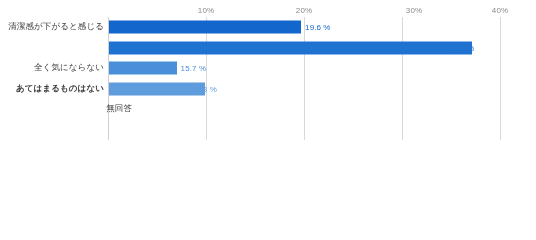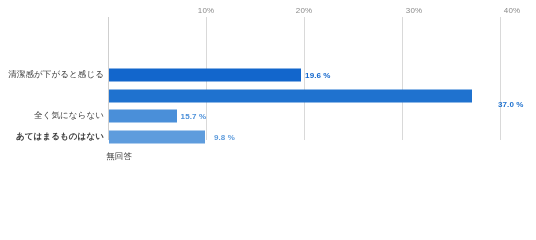--- a/index.html
+++ b/index.html
@@ -80,64 +80,64 @@
     top: 50%;
     transform: translateY(-50%);
     height: 13px;
   }
 
   .val-label {
     position: absolute;
     top: 50%;
     transform: translateY(-50%);
     font-size: 8px;
-    font-weight: bold;
+    font-weight: normal;
     white-space: nowrap;
     letter-spacing: 0.1px;
   }
 </style>
 </head>
 <body>
 
 <div id="chart-root">
 
   <div id="ticks">
       <div class="tick-label" style="left: 206px; color: rgb(138, 138, 138);">10%</div>
       <div class="tick-label" style="left: 304px; color: rgb(138, 138, 138);">20%</div>
       <div class="tick-label" style="left: 414px; color: rgb(138, 138, 138);">30%</div>
-      <div class="tick-label" style="left: 512px; color: rgb(138, 138, 138);">40%</div>
+      <div class="tick-label" style="left: 500px; color: rgb(138, 138, 138);">40%</div>
     </div>
 
   <div id="grid">
       <div class="gridline" style="left: 206px; height: 123px; background: rgb(217, 217, 217);"></div>
       <div class="gridline" style="left: 304px; height: 123px; background: rgb(217, 217, 217);"></div>
       <div class="gridline" style="left: 402px; height: 123px; background: rgb(217, 217, 217);"></div>
       <div class="gridline" style="left: 500px; height: 123px; background: rgb(217, 217, 217);"></div>
     </div>
 
   <div class="category-axis" style="height: 123px;"></div>
 
   <div class="rows" id="rows">
-      <div class="row" style="height: 20.5px; margin-top: 48px;">
+      <div class="row" style="height: 20.5px;">
         <div class="cat-label" style="color: rgb(60, 60, 60);">清潔感が下がると感じる</div>
         <div class="bar" title="清潔感が下がると感じる 19.6 %" style="width: 192.08px; background: rgb(18, 102, 204);"></div>
         <div class="val-label" style="left: 305.08px; color: rgb(18, 102, 204);">19.6 %</div>
       </div>
       <div class="row" style="height: 20.5px;">
         <div class="bar" title="少し気になる 37.0 %" style="width: 362.6px; background: rgb(31, 114, 207);"></div>
-        <div class="val-label" style="left: 498px; color: rgb(31, 114, 207); margin-top: 8px;">37.0 %</div>
+        <div class="val-label" style="left: 449px; color: rgb(31, 114, 207);">37.0 %</div>
       </div>
       <div class="row" style="height: 20.5px;">
         <div class="cat-label" style="color: rgb(60, 60, 60);">全く気にならない</div>
         <div class="bar" title="全く気にならない 6.9 %" style="width: 67.62px; background: rgb(74, 143, 217);"></div>
         <div class="val-label" style="left: 180.62px; color: rgb(74, 143, 217);">15.7 %</div>
       </div>
       <div class="row" style="height: 20.5px;">
         <div class="cat-label" style="color: rgb(60, 60, 60); font-weight: bold;">あてはまるものはない</div>
         <div class="bar" title="あてはまるものはない 9.8 %" style="width: 96.04px; background: rgb(94, 156, 221);"></div>
-        <div class="val-label" style="left: 214px; color: rgb(94, 156, 221);">9.8 %</div>
+        <div class="val-label" style="left: 196px; color: rgb(94, 156, 221);">9.8 %</div>
       </div>
       <div class="row" style="height: 20.5px; margin-left: 28px;">
         <div class="cat-label" style="color: rgb(60, 60, 60);">無回答</div>
       </div>
     </div>
 
 </div>
 
 </body></html>

